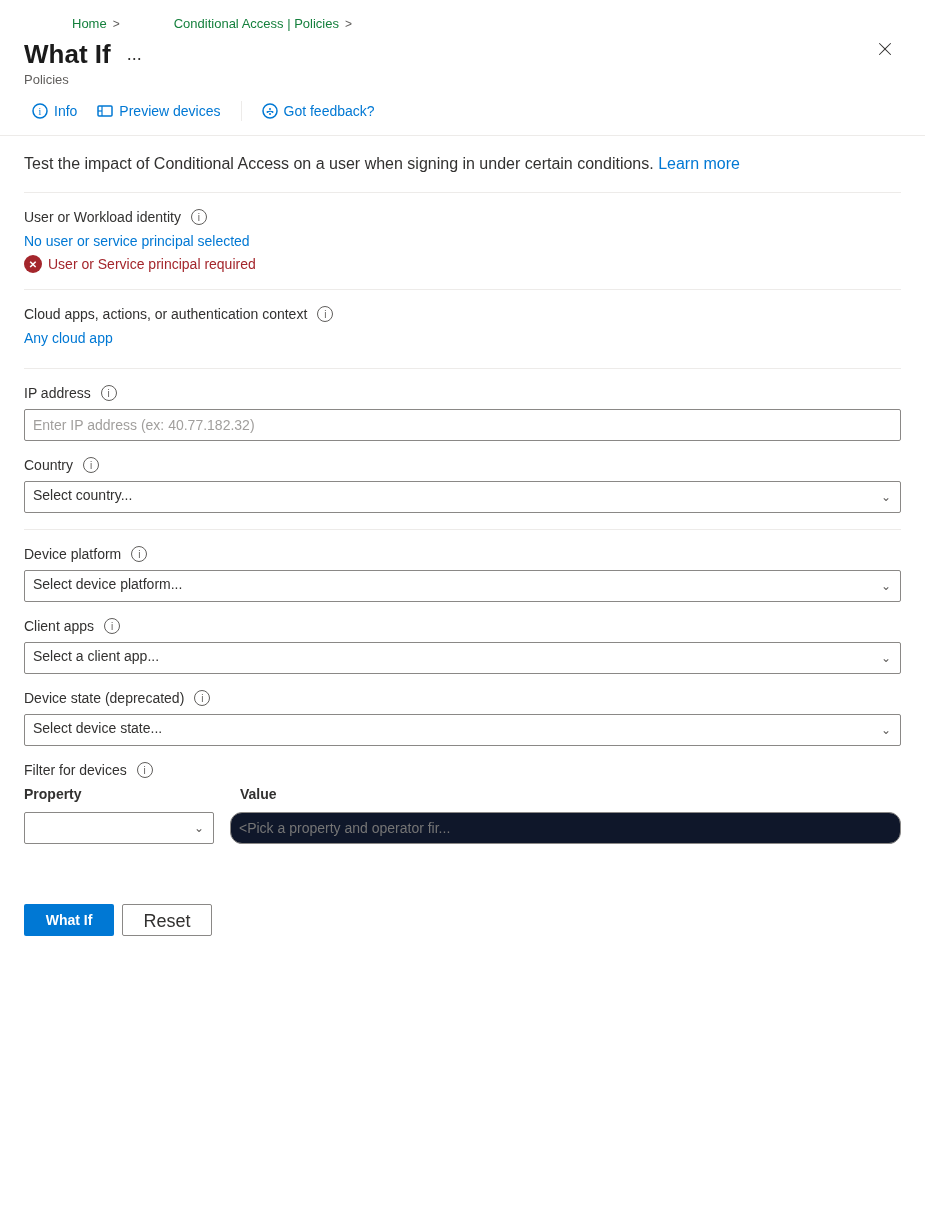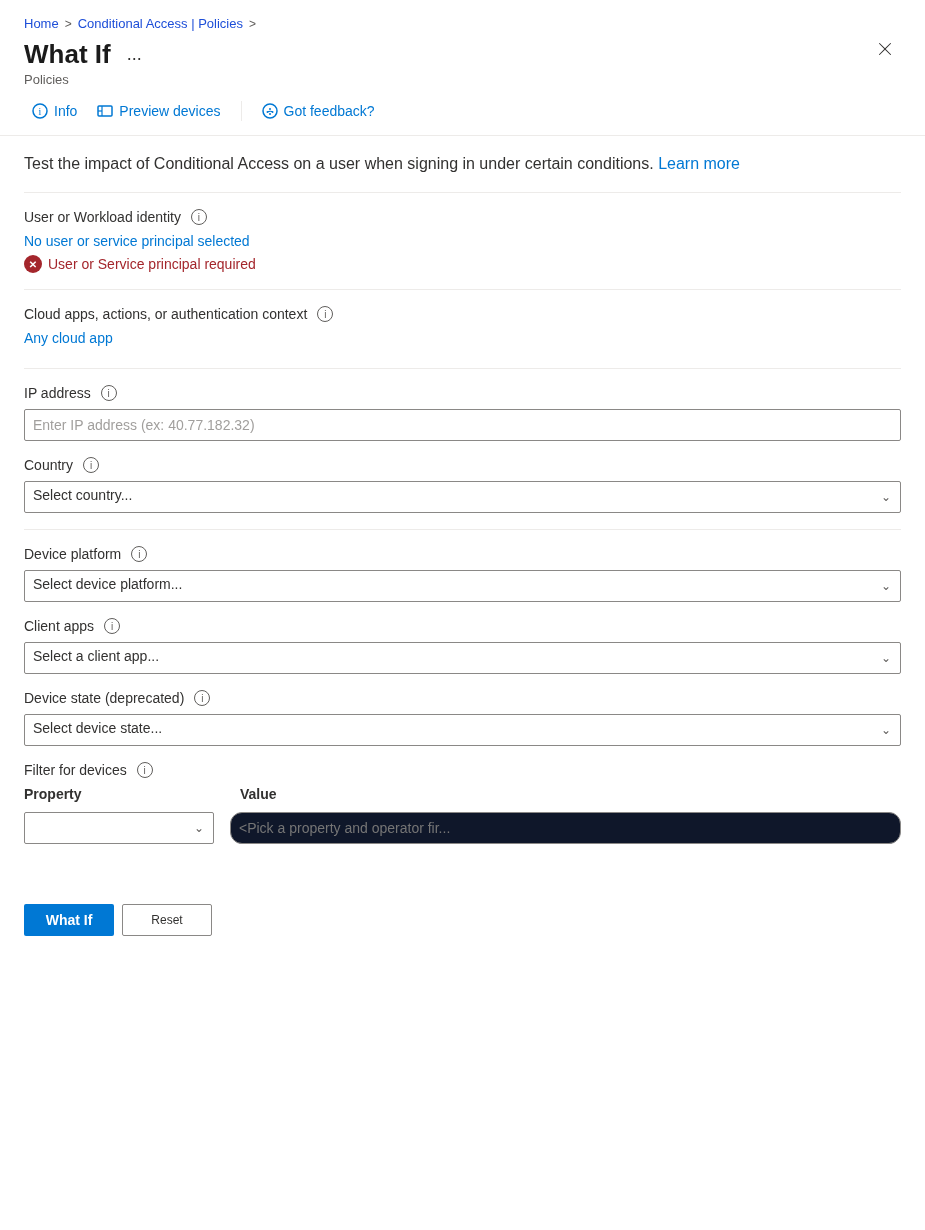--- a/index.html
+++ b/index.html
@@ -21,23 +21,24 @@
     
     .breadcrumb {
       display: flex;
       align-items: center;
       gap: 6px;
       padding: 16px 24px 4px 24px;
       font-size: 13px;
       color: #0078d4;
     }
     .breadcrumb a {
-      color: #1d4ed8;
+      color: #15803d;
       text-decoration: none;
       cursor: pointer;
+      margin-left: 48px;
     }
     .breadcrumb-separator {
       color: #605e5c;
       font-size: 12px;
     }
     
     .panel-header {
       padding: 4px 24px 0 24px;
       display: flex;
       align-items: flex-start;
@@ -300,21 +301,21 @@
       cursor: pointer;
       min-width: 90px;
       height: 32px;
       font-family: 'Segoe UI', sans-serif;
     }
     .btn-secondary {
       background: #fff;
       color: #323130;
       border: 1px solid #8a8886;
       padding: 6px 20px;
-      font-size: 12px;
+      font-size: 18px;
       font-weight: 400;
       border-radius: 2px;
       cursor: pointer;
       min-width: 90px;
       height: 32px;
       font-family: 'Segoe UI', sans-serif;
     }
     
     .svg-icon {
       display: inline-flex;

